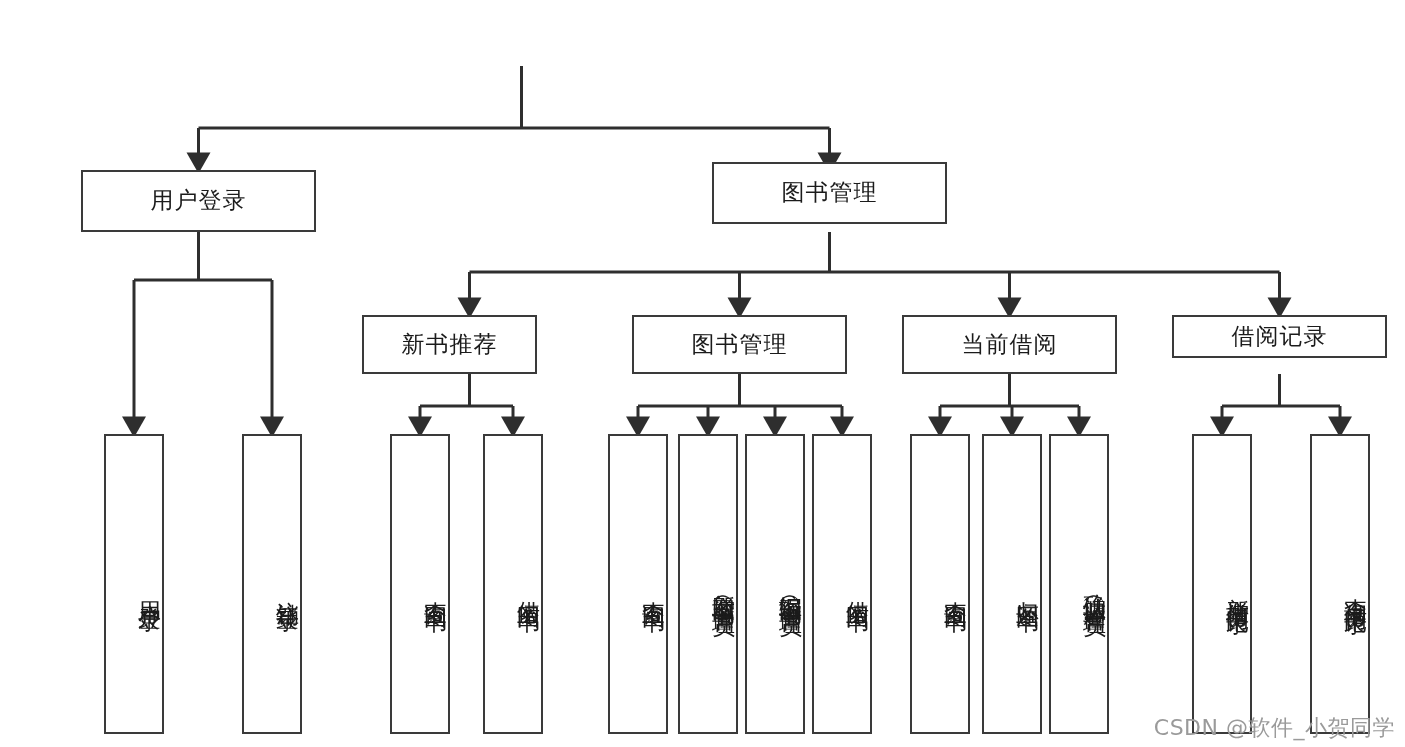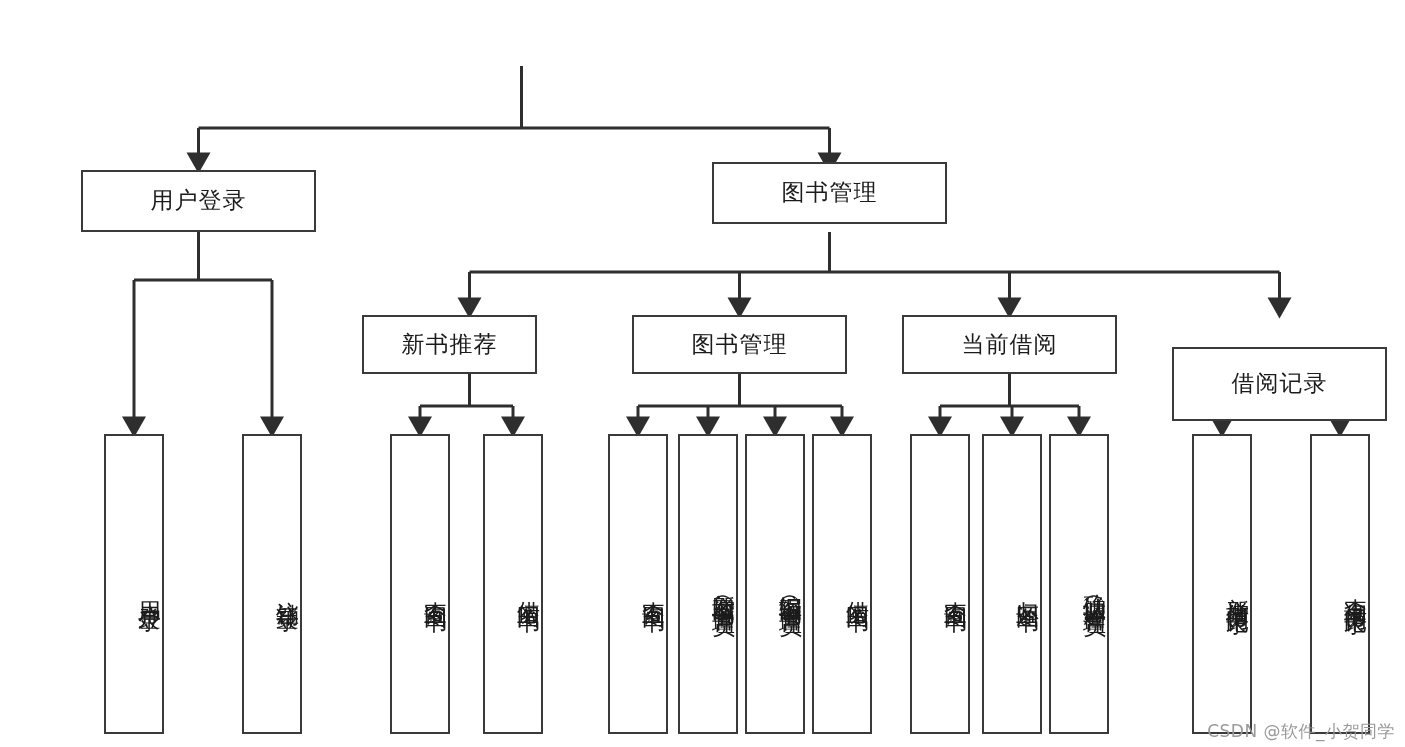--- a/index.html
+++ b/index.html
@@ -59,21 +59,21 @@
     writing-mode: vertical-rl;
     text-orientation: upright;
   }
   #root-node {
     font-size: 24px;
   }
   #watermark {
     position: absolute;
     right: 10px;
     bottom: 4px;
-    font-size: 17px;
+    font-size: 22px;
     color: #9a9a9a;
     letter-spacing: 0.5px;
     white-space: nowrap;
   }
 </style>
 </head>
 <body>
 
 <div id="diagram-root">
 
@@ -138,21 +138,21 @@
 
   <div class="node horizontal" style="left:362px; top:315px; width:175px; height:59px;">
     <span class="label">新书推荐</span>
   </div>
   <div class="node horizontal" style="left:632px; top:315px; width:215px; height:59px;">
     <span class="label">图书管理</span>
   </div>
   <div class="node horizontal" style="left:902px; top:315px; width:215px; height:59px;">
     <span class="label">当前借阅</span>
   </div>
-  <div class="node horizontal" style="left:1172px; top:315px; width:215px; height:74px;margin-top:32px;">
+  <div class="node horizontal" style="left:1172px; top:315px; width:215px; height:43px;">
     <span class="label">借阅记录</span>
   </div>
 
   <div class="node vertical" style="left:104px; top:434px; width:60px; height:300px;">
     <span class="label">用户登录</span>
   </div>
   <div class="node vertical" style="left:242px; top:434px; width:60px; height:300px;">
     <span class="label">注销登录</span>
   </div>
   <div class="node vertical" style="left:390px; top:434px; width:60px; height:300px;">

